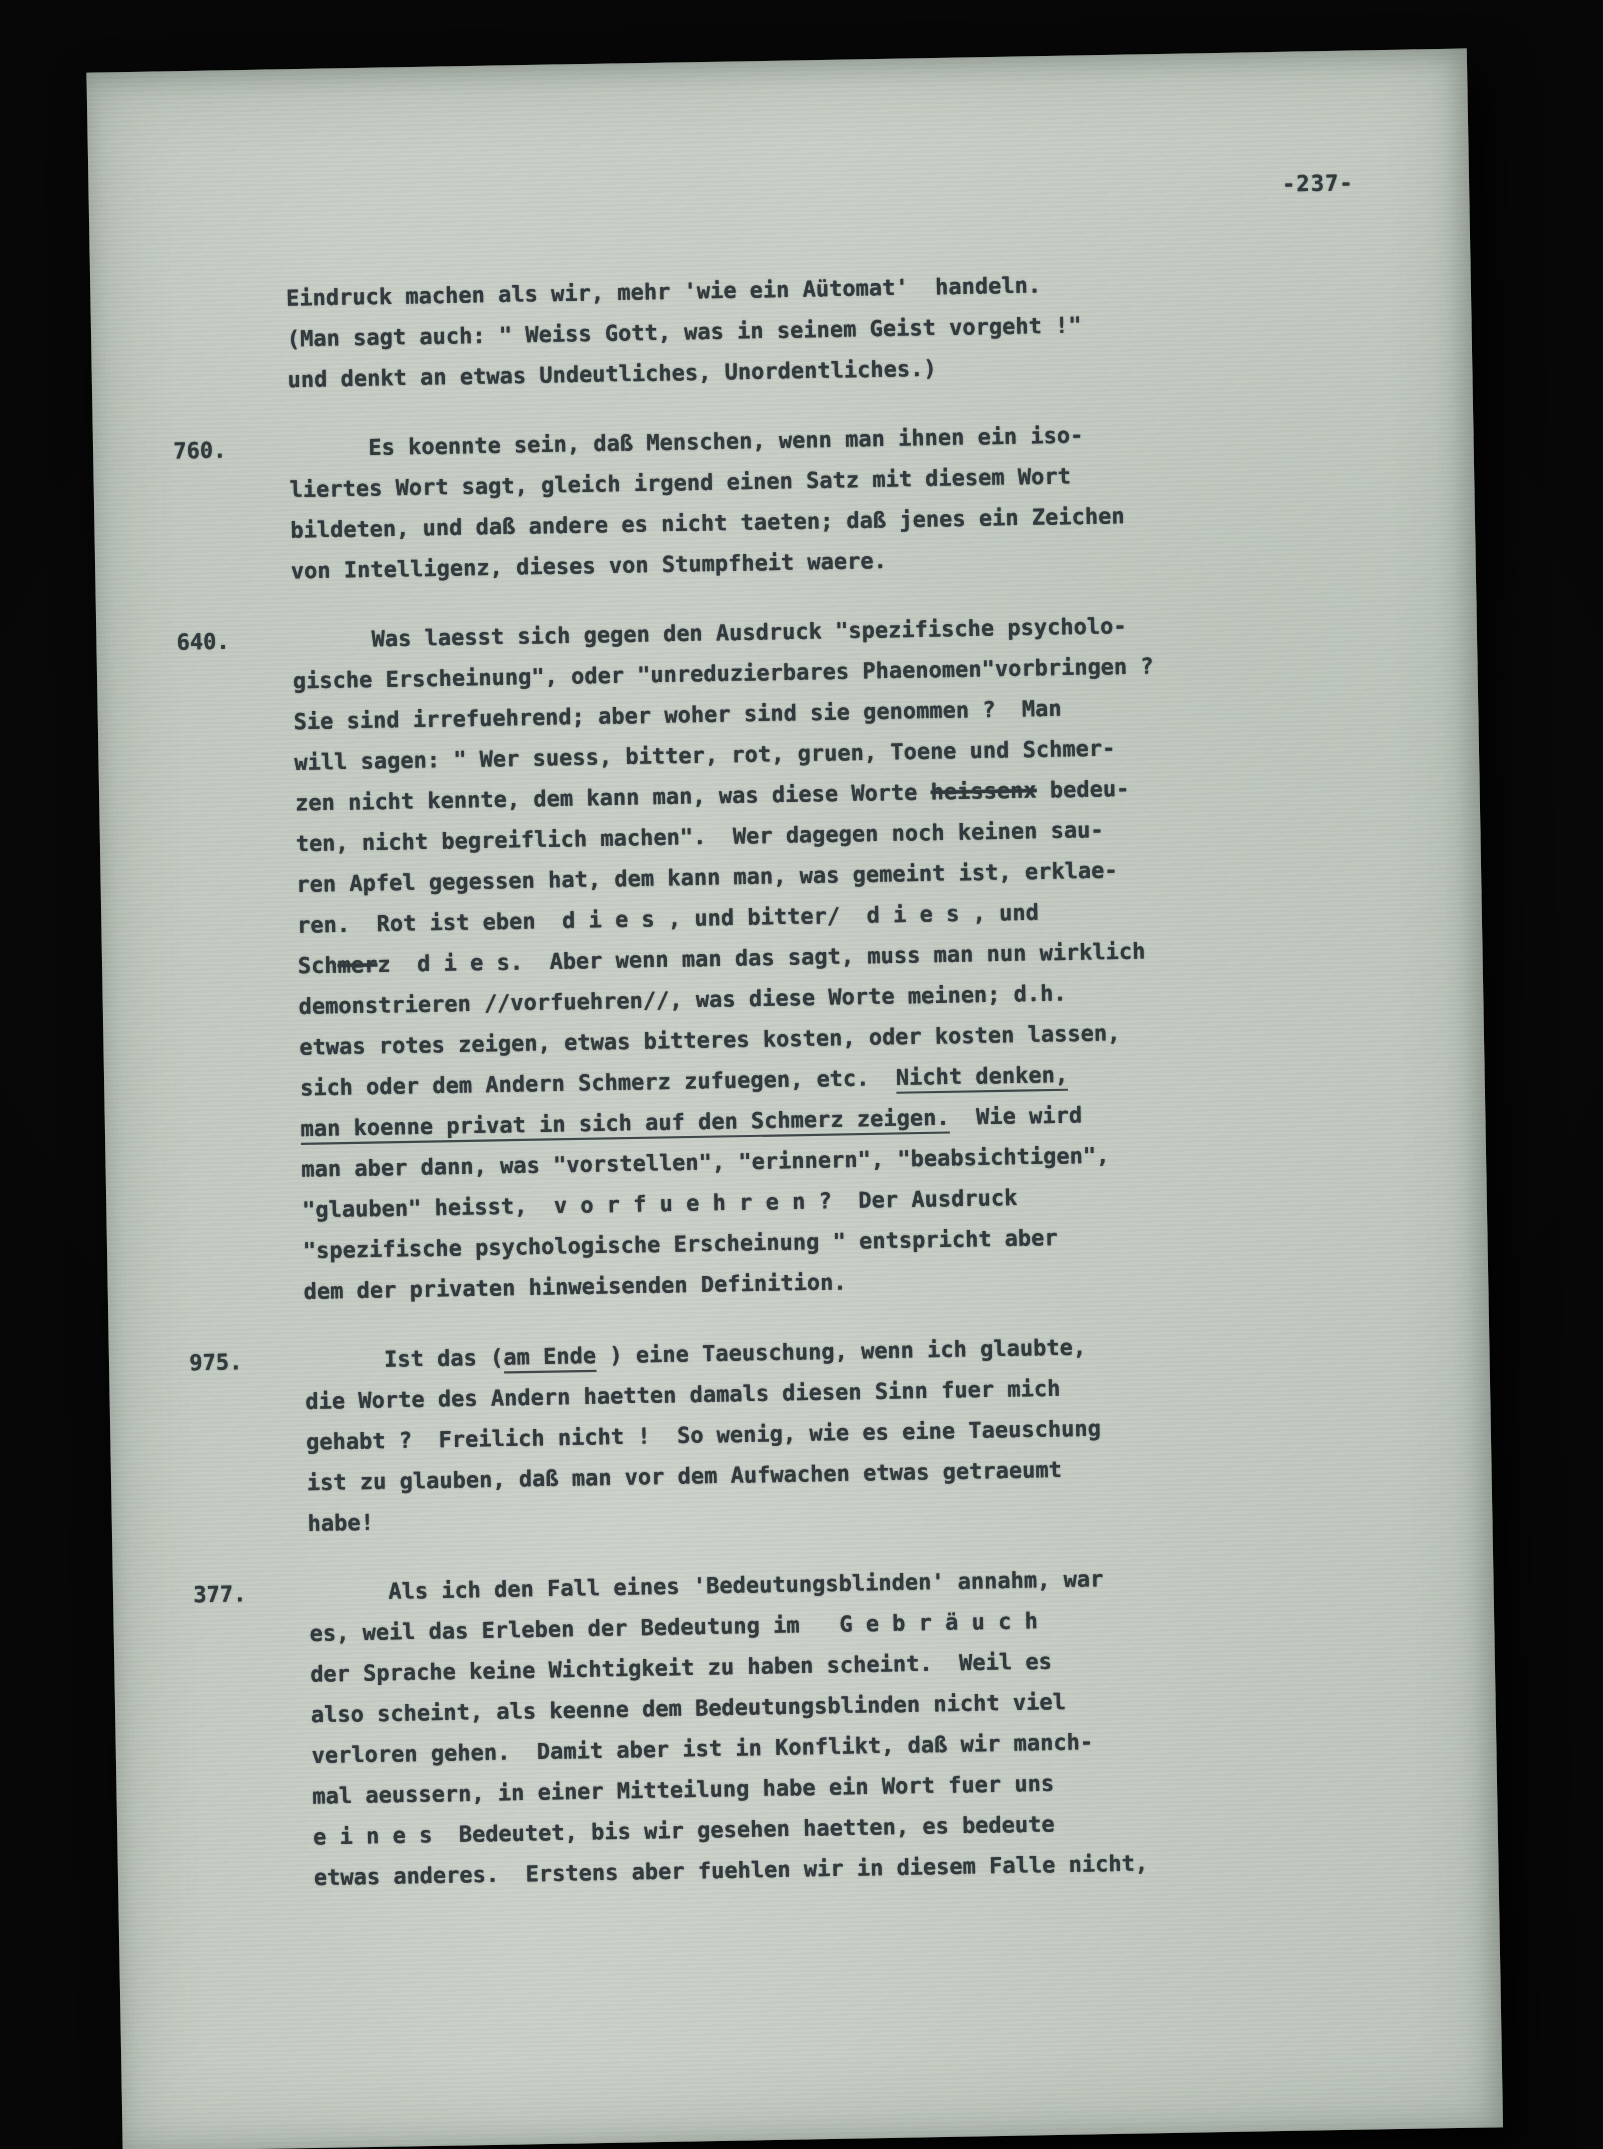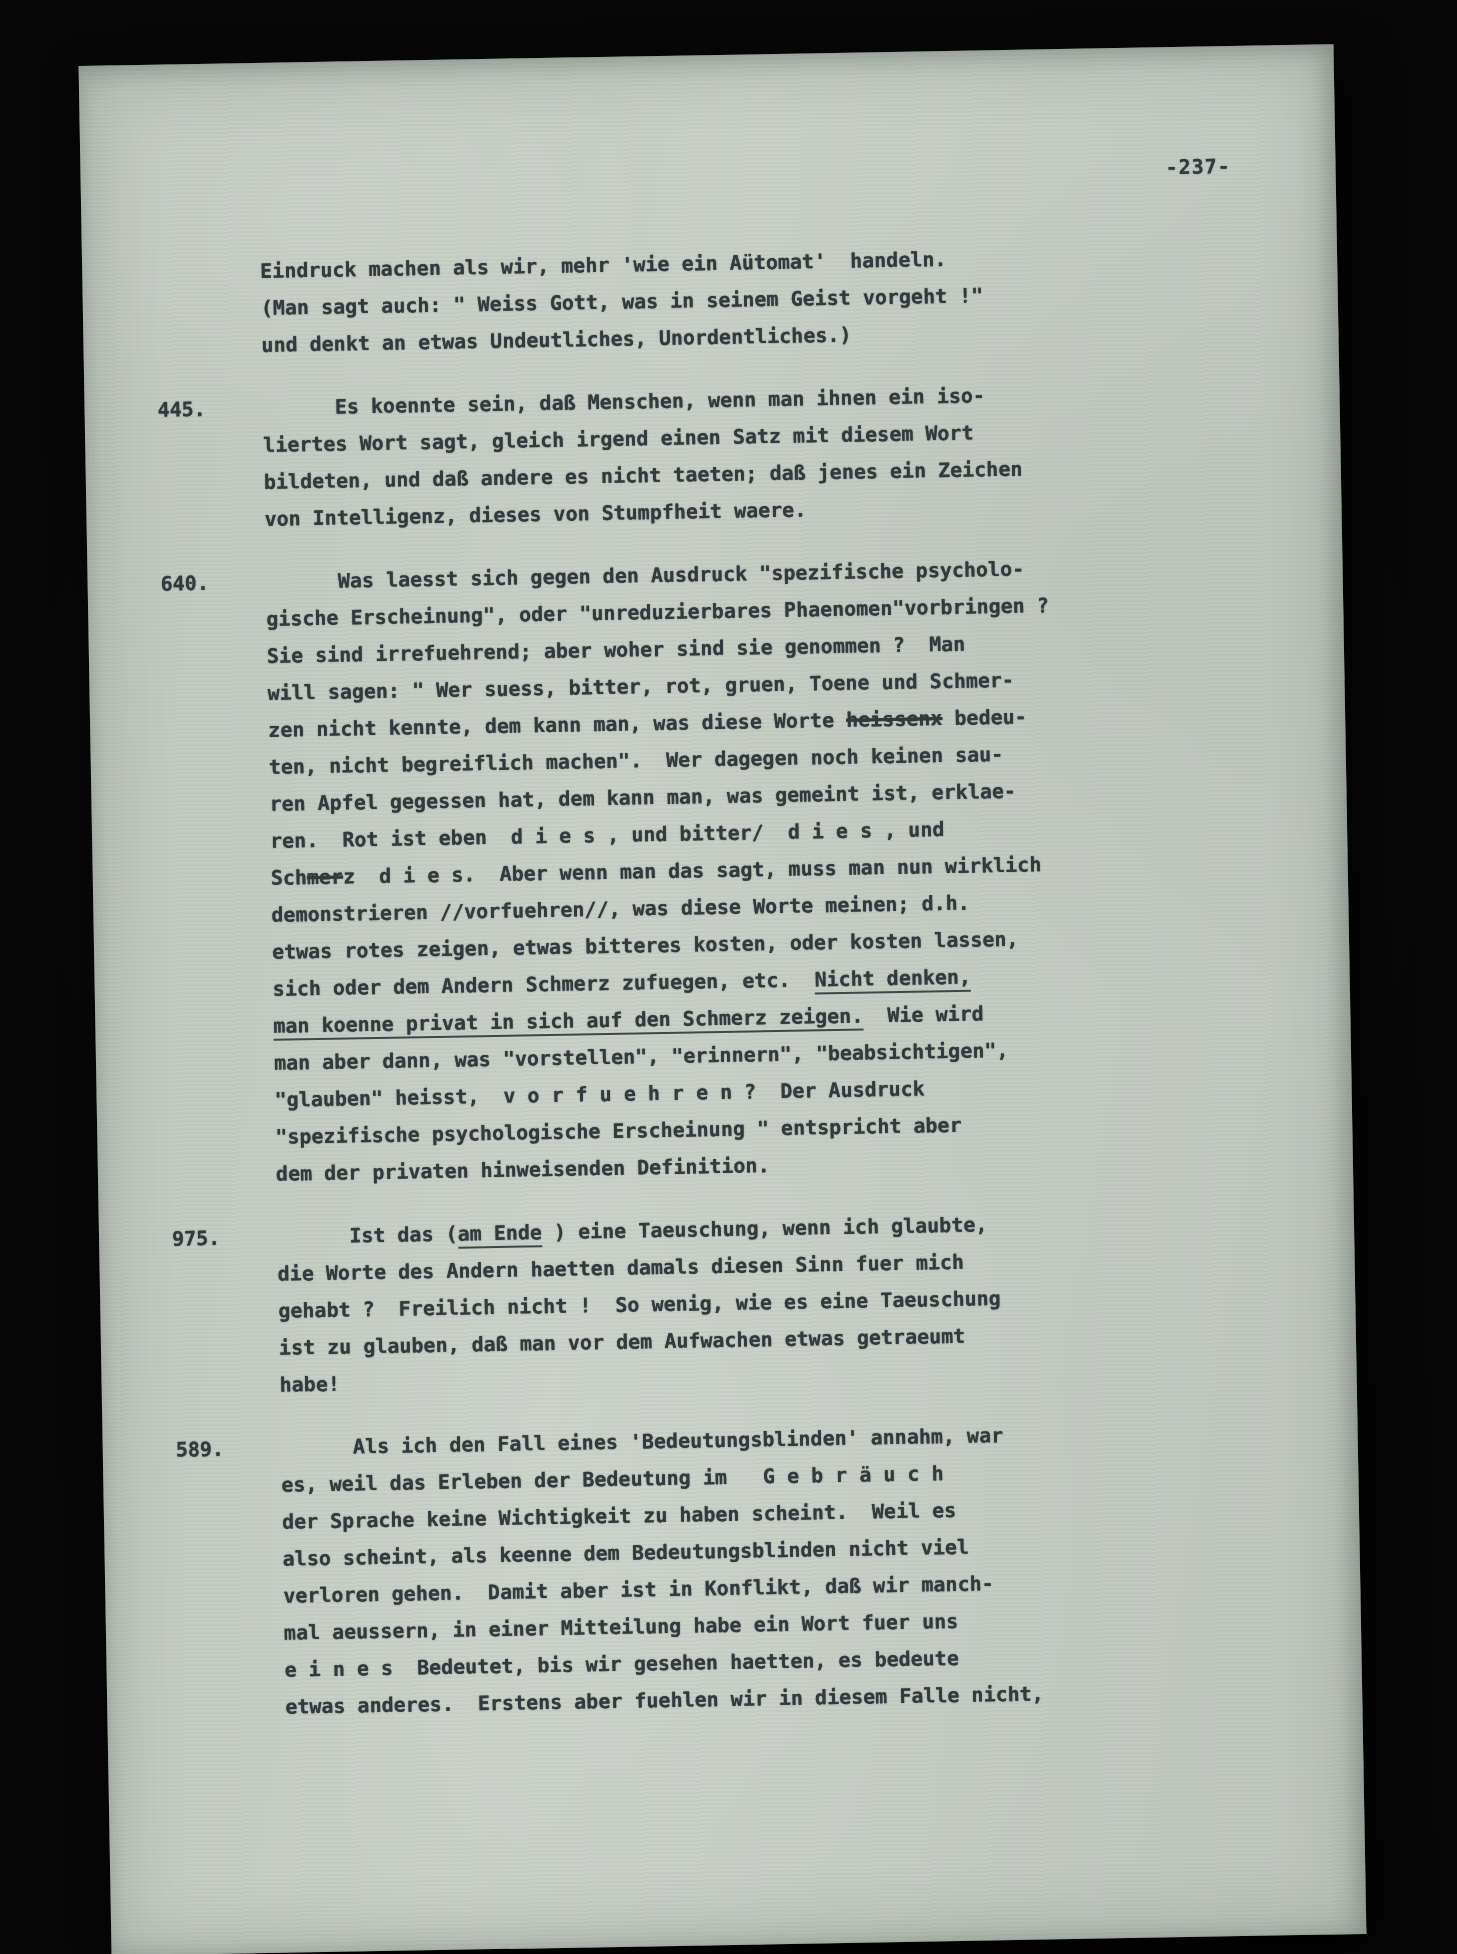--- a/index.html
+++ b/index.html
@@ -90,21 +90,21 @@
 <div class="stage">
   <div class="paper">
     <div class="pageno typed">-237-</div>
     <div class="content typed">
         <div class="para">
           <div class="line"><span>Eindruck machen als wir, mehr 'wie ein Aütomat'  handeln.</span></div>
           <div class="line"><span>(Man sagt auch: " Weiss Gott, was in seinem Geist vorgeht !"</span></div>
           <div class="line"><span>und denkt an etwas Undeutliches, Unordentliches.)</span></div>
         </div>
         <div class="para">
-          <div class="pnum">445.</div>
+          <div class="pnum">760.</div>
           <div class="line"><span>      Es koennte sein, daß Menschen, wenn man ihnen ein iso-</span></div>
           <div class="line"><span>liertes Wort sagt, gleich irgend einen Satz mit diesem Wort</span></div>
           <div class="line"><span>bildeten, und daß andere es nicht taeten; daß jenes ein Zeichen</span></div>
           <div class="line"><span>von Intelligenz, dieses von Stumpfheit waere.</span></div>
         </div>
         <div class="para">
           <div class="pnum">640.</div>
           <div class="line"><span>      Was laesst sich gegen den Ausdruck "spezifische psycholo-</span></div>
           <div class="line"><span>gische Erscheinung", oder "unreduzierbares Phaenomen"vorbringen ?</span></div>
           <div class="line"><span>Sie sind irrefuehrend; aber woher sind sie genommen ?  Man</span></div>
@@ -125,21 +125,21 @@
         </div>
         <div class="para">
           <div class="pnum">975.</div>
           <div class="line"><span>      Ist das (</span><span class="u">am Ende</span><span> ) eine Taeuschung, wenn ich glaubte,</span></div>
           <div class="line"><span>die Worte des Andern haetten damals diesen Sinn fuer mich</span></div>
           <div class="line"><span>gehabt ?  Freilich nicht !  So wenig, wie es eine Taeuschung</span></div>
           <div class="line"><span>ist zu glauben, daß man vor dem Aufwachen etwas getraeumt</span></div>
           <div class="line"><span>habe!</span></div>
         </div>
         <div class="para">
-          <div class="pnum">589.</div>
+          <div class="pnum">377.</div>
           <div class="line"><span>      Als ich den Fall eines 'Bedeutungsblinden' annahm, war</span></div>
           <div class="line"><span>es, weil das Erleben der Bedeutung im   G e b r ä u c h</span></div>
           <div class="line"><span>der Sprache keine Wichtigkeit zu haben scheint.  Weil es</span></div>
           <div class="line"><span>also scheint, als keenne dem Bedeutungsblinden nicht viel</span></div>
           <div class="line"><span>verloren gehen.  Damit aber ist in Konflikt, daß wir manch-</span></div>
           <div class="line"><span>mal aeussern, in einer Mitteilung habe ein Wort fuer uns</span></div>
           <div class="line"><span>e i n e s  Bedeutet, bis wir gesehen haetten, es bedeute</span></div>
           <div class="line"><span>etwas anderes.  Erstens aber fuehlen wir in diesem Falle nicht,</span></div>
         </div>
       </div>

